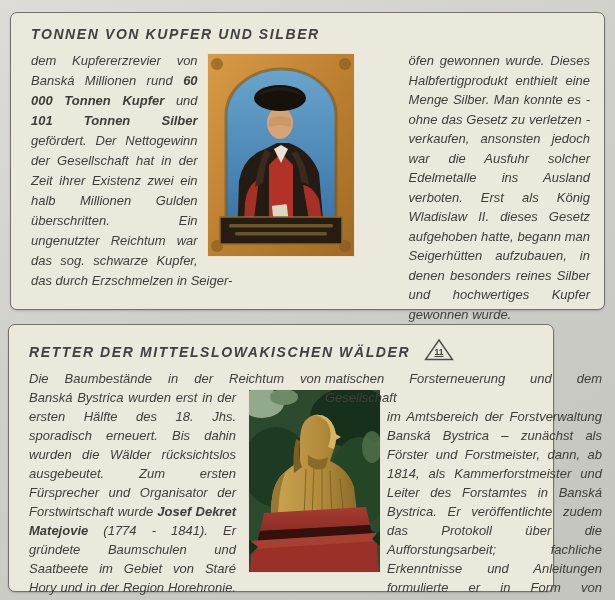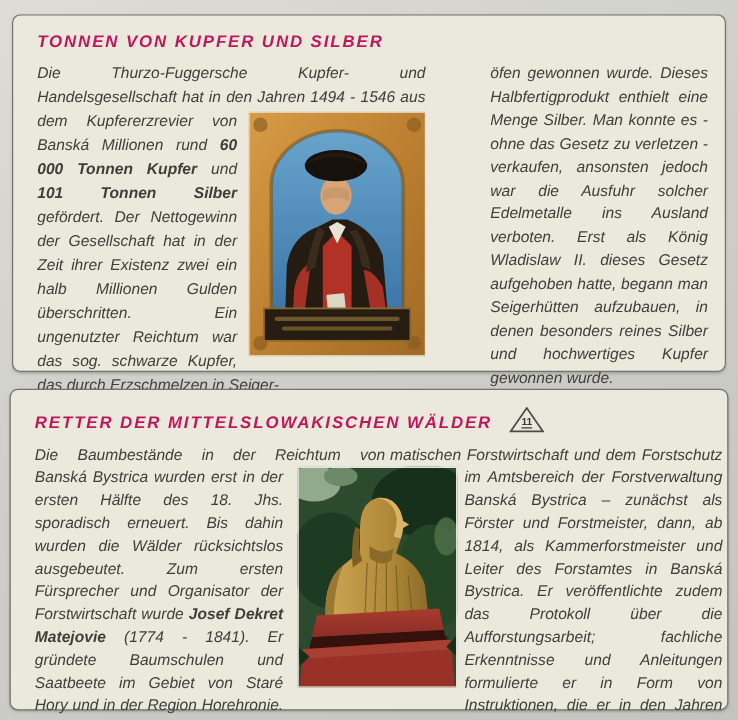--- a/index.html
+++ b/index.html
@@ -11,27 +11,27 @@
   }
   .card{
     position:absolute;
     background:#ebe8dc;
     border:1px solid #73736e;
     border-radius:7px;
     box-shadow:0 1px 2px rgba(0,0,0,.18);
     box-sizing:border-box;
   }
   #card1{left:10px;top:12px;width:595px;height:298px;}
-  #card2{left:8px;top:324px;width:599px;height:268px;}
+  #card2{left:8px;top:324px;width:546px;height:268px;}
 
   .title{
     margin:0;padding:13px 20px 0 20px;
     font-style:italic;font-weight:600;
     font-size:14px;line-height:17px;
-    letter-spacing:1.6px;color:#be185d;
+    letter-spacing:1.6px;color:#404040;
     white-space:nowrap;
   }
   .title .badge{vertical-align:-5px;margin-left:14px;}
 
   .p{
     font-style:italic;font-size:13px;color:#3f3e39;
     text-align:justify;
   }
   .p-first{text-align-last:justify;}
   b{font-weight:bold;}
@@ -65,21 +65,20 @@
 </style>
 </head>
 <body>
 
 <div>
 
   <section class="card" id="card1">
     <h2 class="title">TONNEN VON KUPFER UND SILBER</h2>
     <div class="cols1">
       <div class="left1">
-        <div class="p p-first"><span>Die Thurzo-Fuggersche Kupfer- und Handelsgesellschaft hat in den Jahren 1494 - 1546 aus</span></div>
         <div class="p"><span class="portrait">
               <svg width="148" height="204" viewBox="0 0 148 204" xmlns="http://www.w3.org/2000/svg">
             <defs>
               <linearGradient id="gold" x1="0" y1="0" x2="1" y2="1">
                 <stop offset="0" stop-color="#d89b47"></stop>
                     <stop offset=".5" stop-color="#bd8031"></stop>
                     <stop offset="1" stop-color="#a06a24"></stop>
               </linearGradient>
               <linearGradient id="sky" x1="0" y1="0" x2="0" y2="1">
                 <stop offset="0" stop-color="#69a4cc"></stop>
@@ -173,18 +172,18 @@
           <polygon points="4,152 128,144 131,184 2,184" fill="#993129"></polygon>
           <polygon points="4,152 128,144 129,152 5,160" fill="#b04a3a" opacity=".6"></polygon>
           <path d="M0 150 L10 158 L2 166 Z" fill="#16301b"></path>
           <path d="M133 140 L124 150 L133 158 Z" fill="#16301b"></path>
           <rect x="0" y="0" width="133" height="184" fill="none" stroke="#e7e5d9" stroke-width="2"></rect>
         </svg>
           </span><span><span>Banská Bystrica wurden erst in der ersten Hälfte des 18. Jhs. sporadisch erneuert. Bis dahin wurden die Wälder rücksichtslos ausgebeutet. Zum ersten Fürsprecher und Organisator der Forstwirtschaft wurde </span><b>Josef Dekret Matejovie</b><span> (1774 - 1841). Er gründete Baumschulen und Saatbeete im Gebiet von Staré Hory und in der Region Horehronie. Darüber hinaus widmete er sich seit 1804 der syste-</span></span></div>
     </div>
 
     <div class="s2-right">
-      <div class="p p-first"><span>matischen Forstwirtschaft und dem Forstschutz</span></div>
+      <div class="p p-first"><span>matischen Forsterneuerung und dem Gesellschaft</span></div>
       <div class="p"><span class="spacer-left"></span><span><span>im Amtsbereich der Forstverwaltung Banská Bystrica – zunächst als Förster und Forstmeister, dann, ab 1814, als Kammerforstmeister und Leiter des Forstamtes in Banská Bystrica. Er veröffentlichte zudem das Protokoll über die Aufforstungsarbeit; fachliche Erkenntnisse und Anleitungen formulierte er in Form von Instruktionen, die er in den Jahren 1816 - 1826 herausgab.</span></span></div>
     </div>
   </section>
 
 </div>
 
 </body></html>

